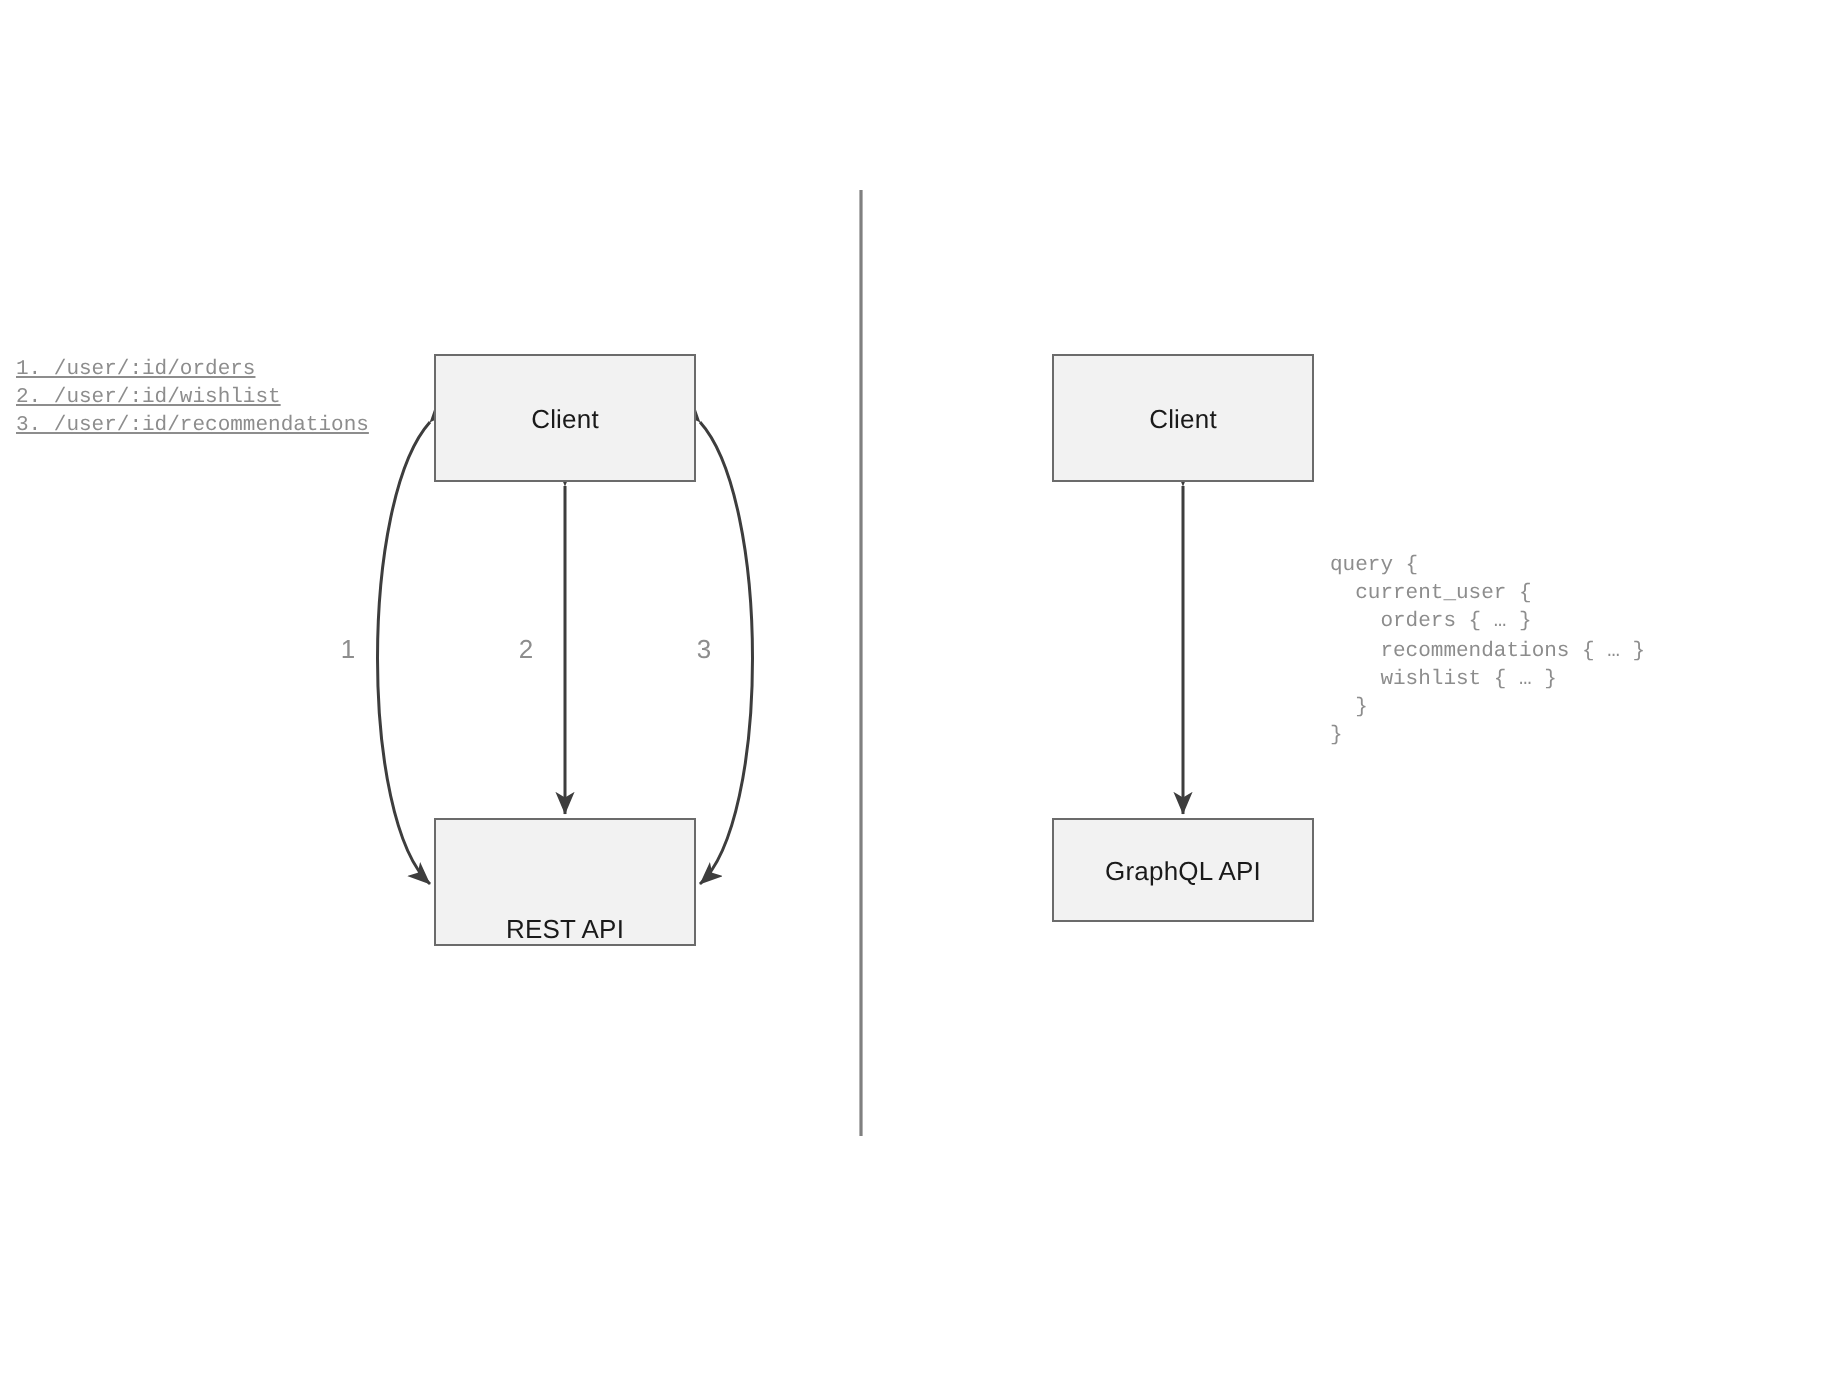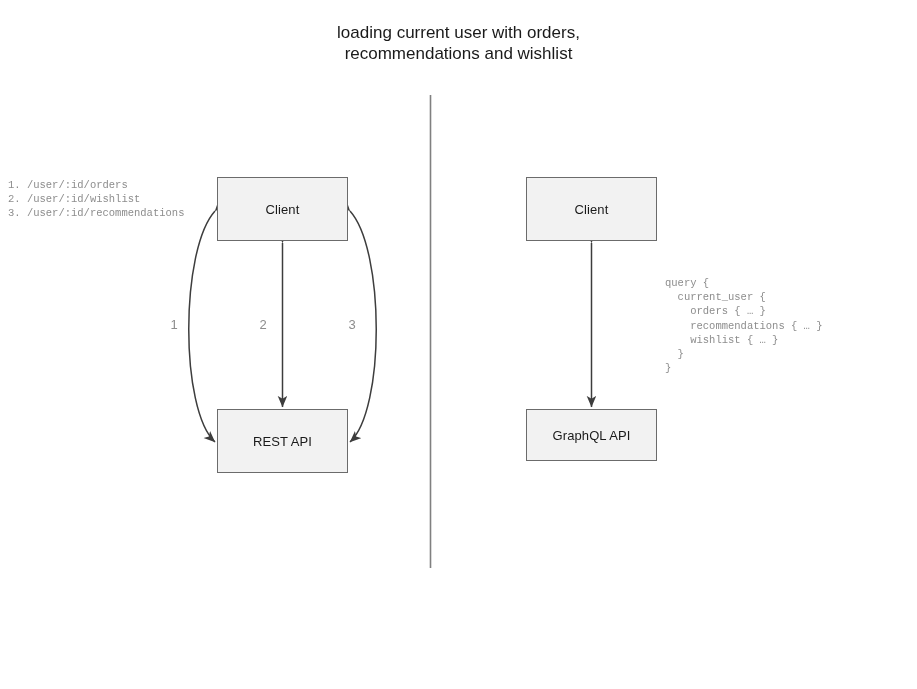--- a/index.html
+++ b/index.html
@@ -50,56 +50,54 @@
     justify-content: center;
   }
   .node-label {
     font-family: "Liberation Sans", sans-serif;
     font-size: 13px;
     color: #1a1a1a;
     letter-spacing: 0.1px;
   }
 
   #node-client-rest { left: 217px; top: 177px; width: 131px; height: 64px; }
-  #node-rest-api    { left: 217px; top: 409px; width: 131px; height: 64px; }
+  #node-rest-api    { left: 217px; top: 409px; width: 131px; height: 64px; align-items: flex-end; }
   #node-client-gql  { left: 526px; top: 177px; width: 131px; height: 64px; }
   #node-graphql-api { left: 526px; top: 409px; width: 131px; height: 52px; }
 
   
   .mono-block {
     position: absolute;
     font-family: "Liberation Mono", "DejaVu Sans Mono", monospace;
     font-size: 10.5px;
     line-height: 14.2px;
     color: #8d8d8d;
     white-space: pre;
   }
-  #endpoint-list { left: 8px;   top: 178px; }
+  #endpoint-list { left: 8px;   top: 178px; text-decoration: underline; }
   #graphql-query { left: 665px; top: 276px; }
 
   
   .edge-number {
     position: absolute;
     font-family: "Liberation Sans", sans-serif;
     font-size: 13px;
     color: #8d8d8d;
     width: 18px;
     text-align: center;
   }
   #edge-number-1 { left: 165px; top: 317px; }
   #edge-number-2 { left: 254px; top: 317px; }
   #edge-number-3 { left: 343px; top: 317px; }
 </style>
 </head>
 <body>
 
 <div id="canvas">
 
-  <div id="diagram-title">loading current user with orders,
-recommendations and wishlist</div>
 
   <svg id="drawing" viewBox="0 0 917 689">
     <defs>
       <marker id="arrowhead" markerWidth="9" markerHeight="9" refX="7.4" refY="3.2" orient="auto" markerUnits="strokeWidth">
         <path d="M0,0 L7.6,3.2 L0,6.4 L1.9,3.2 Z" fill="#3d3d3d"></path>
       </marker>
     </defs>
 
     <line x1="430.5" y1="95" x2="430.5" y2="568" stroke="#808080" stroke-width="1.6"></line>
 

